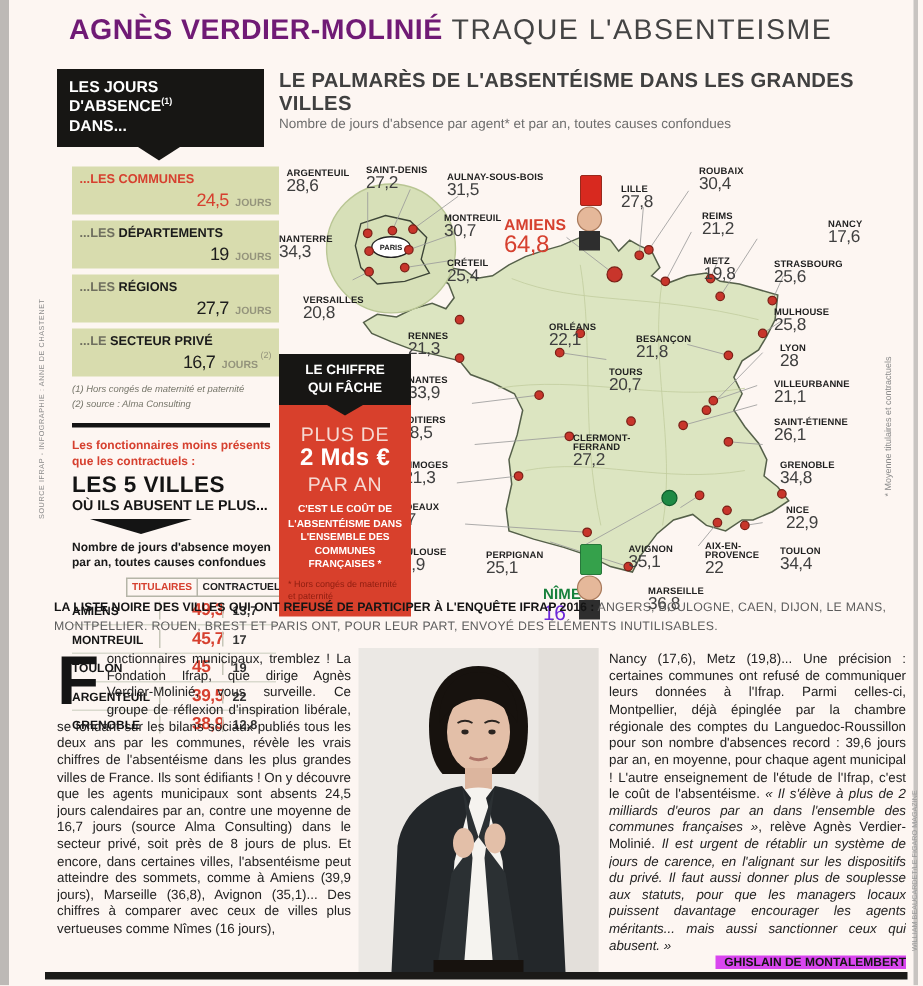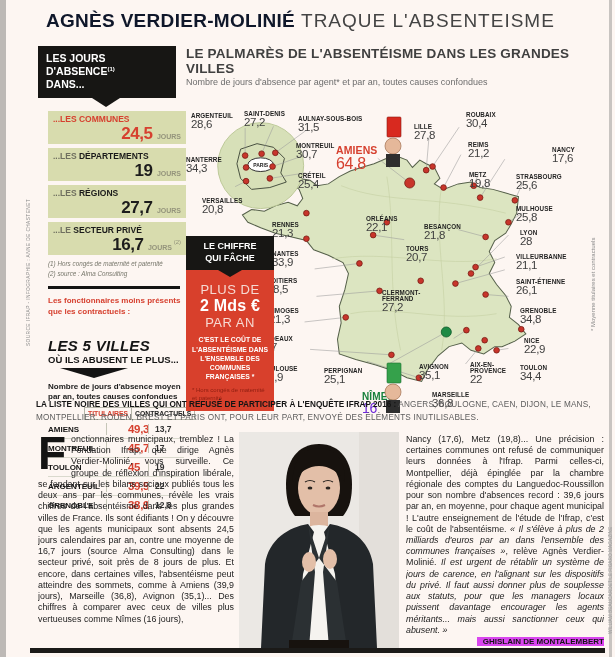--- a/index.html
+++ b/index.html
@@ -4,42 +4,42 @@
 <style>
   * { margin:0; padding:0; box-sizing:border-box; }
   html,body { width:615px; height:657px; background:#fdf6f2; font-family:"Liberation Sans", sans-serif; }
   .page { position:relative; width:615px; height:657px; background:#fdf6f2; overflow:hidden; }
   .scan-left { position:absolute; left:0; top:0; width:6px; height:657px; background:#bdb9b6; }
   .scan-right { position:absolute; left:609px; top:0; width:3px; height:657px; background:#c8c4c1; }
   .bottom-bar { position:absolute; left:30px; top:648px; width:575px; height:5px; background:#1b1a18; }
 
   
   .headline { position:absolute; left:46px; top:10px; width:556px; font-size:19px; letter-spacing:.3px; white-space:nowrap; }
-  .headline .author { font-weight:bold; color:#0f172a;text-align:right; }
+  .headline .author { font-weight:bold; color:#701a75;text-align:right; }
   .headline .rest { font-weight:normal; color:#444; letter-spacing:1px; }
 
   
   .sidebar { position:absolute; left:38px; top:46px; width:148px; }
   .black-box { position:relative; background:#171614; color:#fff; font-weight:bold; font-size:10.5px; line-height:1.25; padding:6px 8px 7px; width:138px; }
   .black-box::after { content:""; position:absolute; left:54px; bottom:-9px; border-left:14px solid transparent; border-right:14px solid transparent; border-top:9px solid #171614; }
   .black-box sup { font-size:6px; vertical-align:super; }
   .stats { margin-top:13px; margin-left:10px; }
   .stat { background:#d8dcae; margin-bottom:4px; padding:3px 5px 2px; }
   .stat .l1 { font-size:8.5px; color:#1a1a1a; }
   .stat .l1 .pfx { color:#6f6f5f; font-weight:bold; }
   .stat .l1 .nm { font-weight:bold; }
   .stat .l2 { text-align:right; line-height:1; margin-top:1px; }
-  .stat .val { font-size:17px; font-weight:bold; color:#1c1c1c; letter-spacing:-.5px;text-align:right; }
+  .stat .val { font-size:12px; font-weight:normal; color:#1c1c1c; letter-spacing:-.5px;text-align:right; }
   .stat .unit { font-size:7px; font-weight:bold; color:#94947c; }
   .stat .sup2 { font-size:6px; vertical-align:super; color:#94947c; }
   .stat.red .l1 .nm, .stat.red .l1 .pfx, .stat.red .val { color:#d6402f; }
   .foot { margin:3px 0 0 10px; font-size:6.3px; font-style:italic; color:#77776b; line-height:1.5; }
   .rule { margin:8px 0 7px 10px; border-top:3px solid #141414; width:132px; }
   .t-intro { margin-left:10px; font-size:8px; font-weight:bold; color:#d6402f; line-height:1.3; }
-  .t-title1 { margin-left:10px; font-size:15px; font-weight:bold; color:#141414; letter-spacing:.3px; margin-top:20px;font-style:italic; }
+  .t-title1 { margin-left:10px; font-size:15px; font-weight:bold; color:#141414; letter-spacing:.3px; margin-top:2px; }
   .t-title2 { margin-left:10px; font-size:9.5px; font-weight:bold; color:#141414; }
   .t-arrow { margin:3px 0 4px 22px; width:0; height:0; border-left:34px solid transparent; border-right:34px solid transparent; border-top:10px solid #141414; }
   .t-note { margin-left:10px; font-size:8px; font-weight:bold; color:#1a1a1a; line-height:1.25; }
   .vtable { margin:5px 0 0 10px; width:136px; }
   .vhead { display:flex; font-size:6.8px; font-weight:bold; margin-left:36px; }
   .vhead .h1 { color:#d6402f; border:1px solid #b5b5a8; padding:2px 3px; }
   .vhead .h2 { color:#222; border:1px solid #b5b5a8; border-left:none; padding:2px 3px; }
   .vrow { display:flex; align-items:center; border-top:1px solid #d9d9cd; padding:3px 0; }
   .vrow:first-of-type { border-top:none; }
   .vrow .c { width:58px; font-size:8px; font-weight:bold; color:#141414; }

